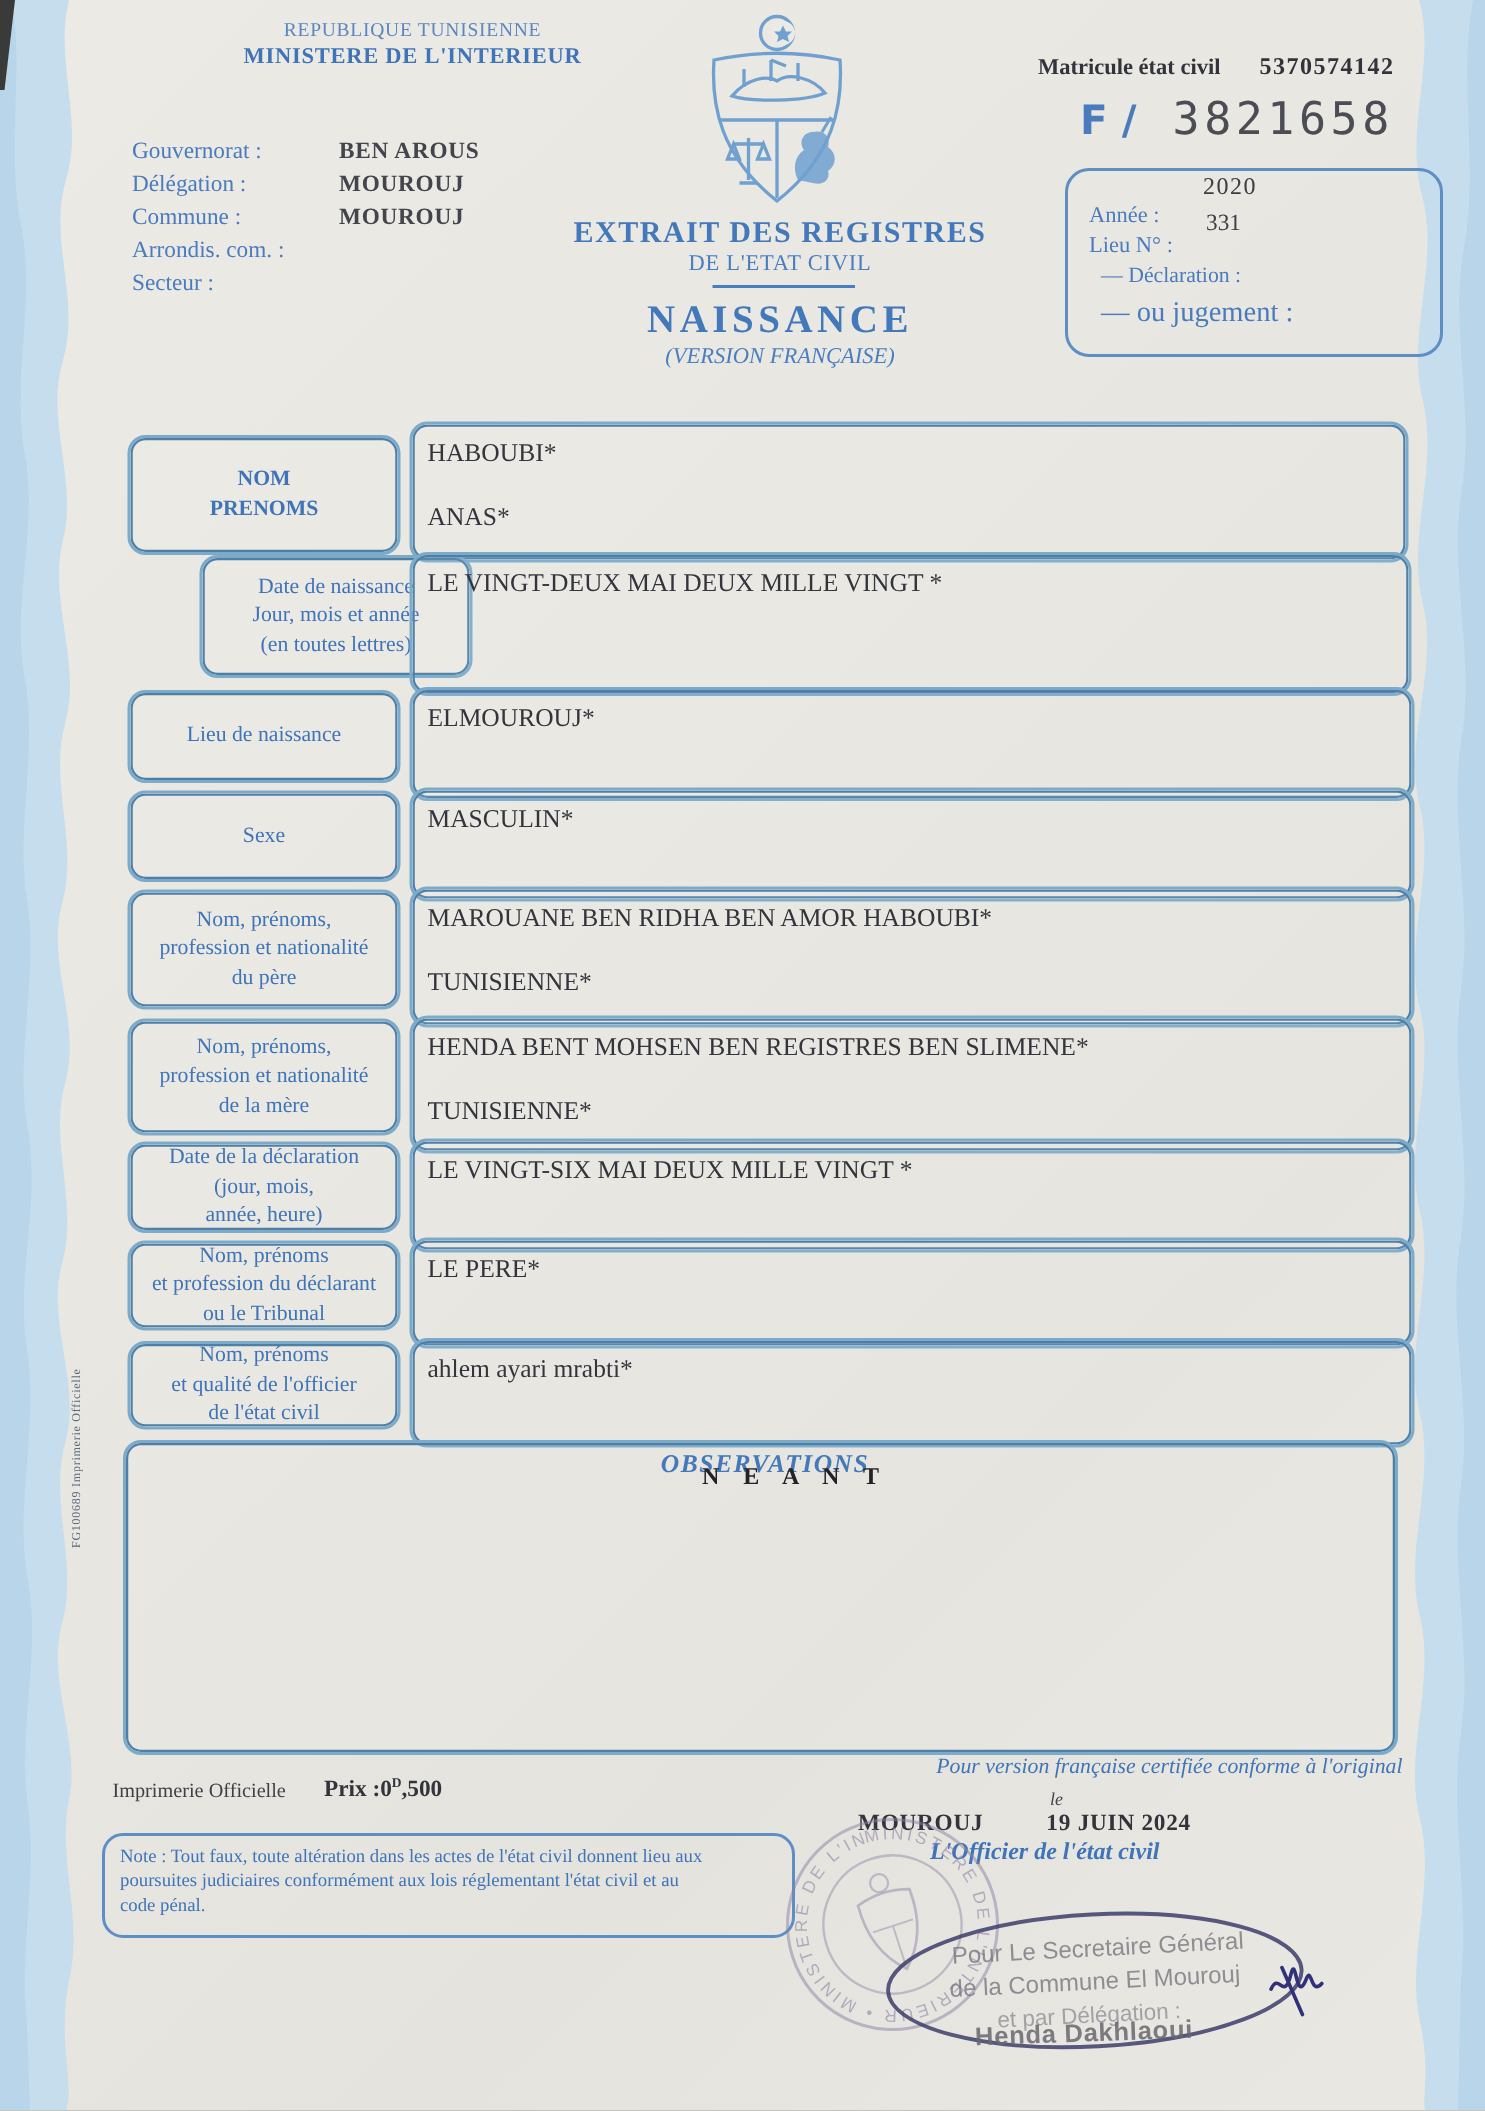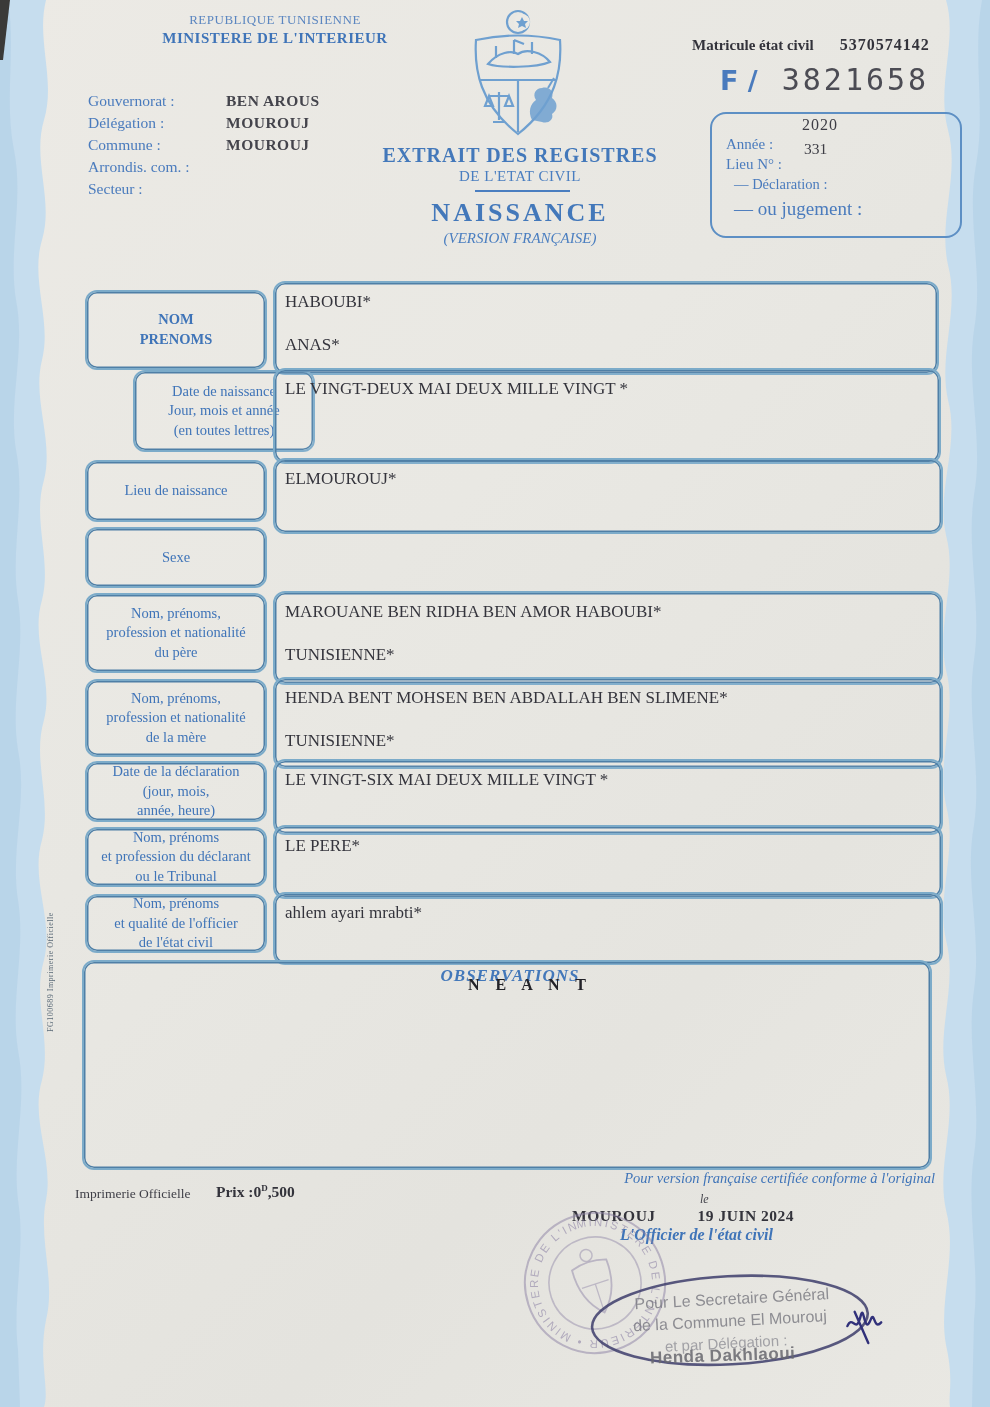--- a/index.html
+++ b/index.html
@@ -149,32 +149,33 @@
 
   <div class="abs cell lbl" style="left:85px;top:370px;width:178px;height:78px;margin-left:48px;">Date de naissance
 Jour, mois et année
 (en toutes lettres)</div>
   <div class="abs cell val" style="left:273px;top:368px;width:650px;height:80px;">LE VINGT-DEUX MAI  DEUX MILLE VINGT *</div>
 
   <div class="abs cell lbl" style="left:85px;top:460px;width:178px;height:58px;">Lieu de naissance</div>
   <div class="abs cell val" style="left:273px;top:458px;width:652px;height:60px;">ELMOUROUJ*</div>
 
   <div class="abs cell lbl" style="left:85px;top:527px;width:178px;height:57px;">Sexe</div>
+  <div class="abs cell val" style="left:273px;top:525px;width:652px;height:60px;">MASCULIN*</div>
 
   <div class="abs cell lbl" style="left:85px;top:593px;width:178px;height:76px;">Nom, prénoms,
 profession et nationalité
 du père</div>
   <div class="abs cell val" style="left:273px;top:591px;width:652px;height:78px;">MAROUANE BEN RIDHA BEN AMOR HABOUBI*
 
 TUNISIENNE*</div>
 
   <div class="abs cell lbl" style="left:85px;top:679px;width:178px;height:74px;">Nom, prénoms,
 profession et nationalité
 de la mère</div>
-  <div class="abs cell val" style="left:273px;top:677px;width:652px;height:76px;">HENDA BENT MOHSEN BEN ABDALLAH BEN SLIMENE*
+  <div class="abs cell val" style="left:273px;top:677px;width:652px;height:76px;">HENDA BENT MOHSEN BEN REGISTRES BEN SLIMENE*
 
 TUNISIENNE*</div>
 
   <div class="abs cell lbl" style="left:85px;top:761px;width:178px;height:57px;">Date de la déclaration
 (jour, mois,
 année, heure)</div>
   <div class="abs cell val" style="left:273px;top:759px;width:652px;height:60px;">LE VINGT-SIX MAI  DEUX MILLE VINGT *</div>
 
   <div class="abs cell lbl" style="left:85px;top:827px;width:178px;height:56px;">Nom, prénoms
 et profession du déclarant
@@ -197,20 +198,25 @@
   <div class="abs prix">
     <span>Prix :0</span><sup>D</sup><span>,500</span>
   </div>
   <div class="abs certif">Pour version française certifiée conforme à l'original</div>
   <div class="abs le-word">le</div>
   <div class="abs place-date">
     <span>MOUROUJ</span><span class="date">19   JUIN 2024</span>
   </div>
   <div class="abs officier">L'Officier de l'état civil</div>
 
+  <div class="abs note-box">
+    <div class="note-text">Note : Tout faux, toute altération dans les actes de l'état civil donnent lieu aux
+poursuites judiciaires conformément aux lois réglementant l'état civil et au
+code pénal.</div>
+  </div>
 
   <svg class="abs stamp-round" width="160" height="170" viewBox="0 0 160 170">
     <g transform="rotate(-18 80 85)">
       <circle cx="80" cy="85" r="70" fill="none" stroke="#8b80a4" stroke-width="2" opacity=".7"></circle>
       <circle cx="80" cy="85" r="46" fill="none" stroke="#8b80a4" stroke-width="1.6" opacity=".6"></circle>
       <defs>
           <path id="ringpath" d="M80,28 A57,57 0 1,1 79.9,28"></path>
         </defs>
       <text font-size="11.5" fill="#8b80a4" opacity=".8" font-family="Liberation Sans, sans-serif" letter-spacing="2">
         <textPath href="#ringpath">MINISTERE DE L'INTERIEUR • MINISTERE DE L'INTERIEUR •</textPath>

